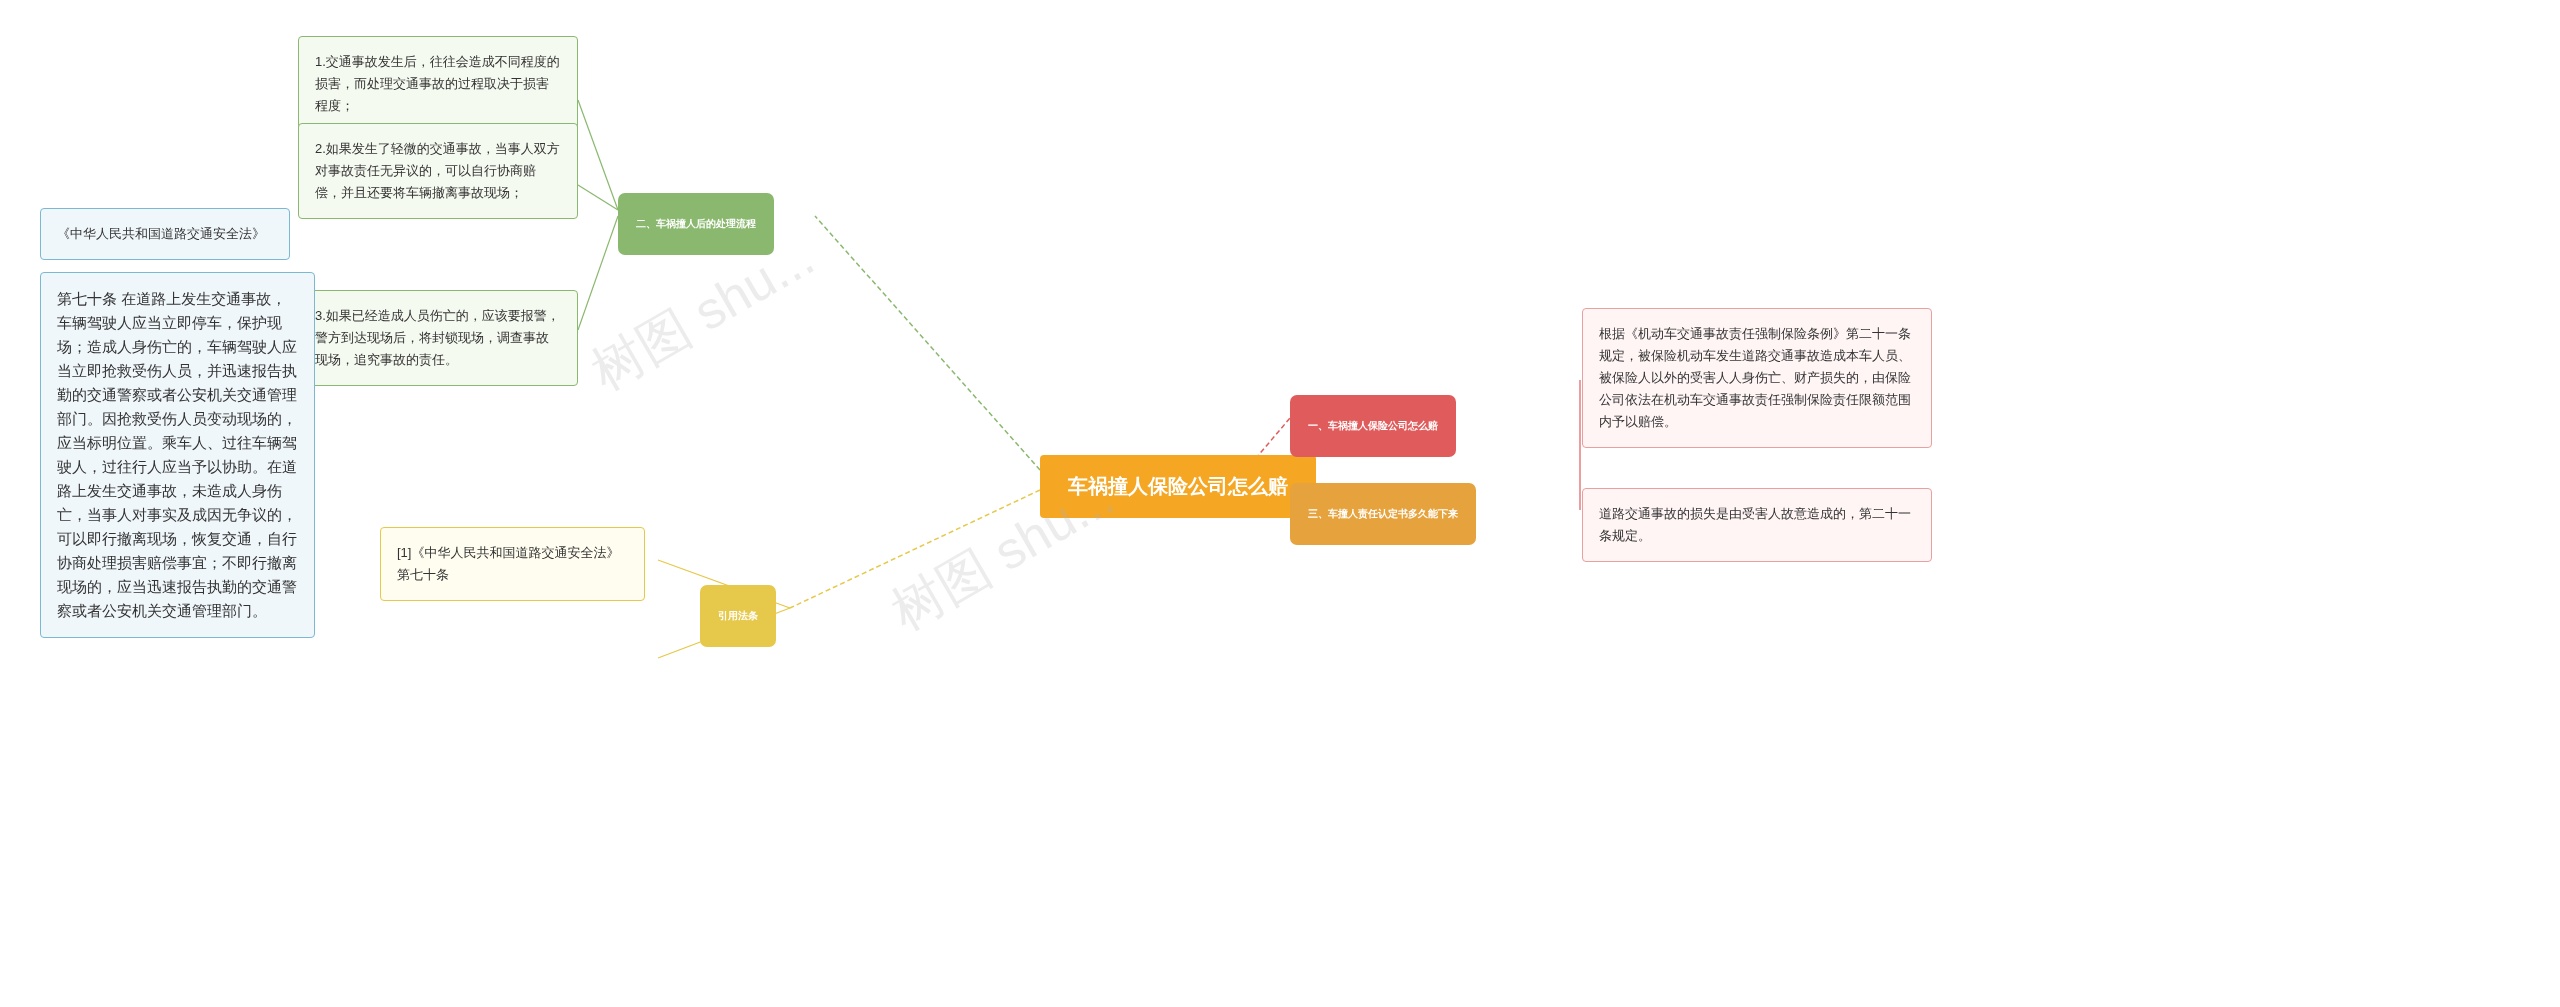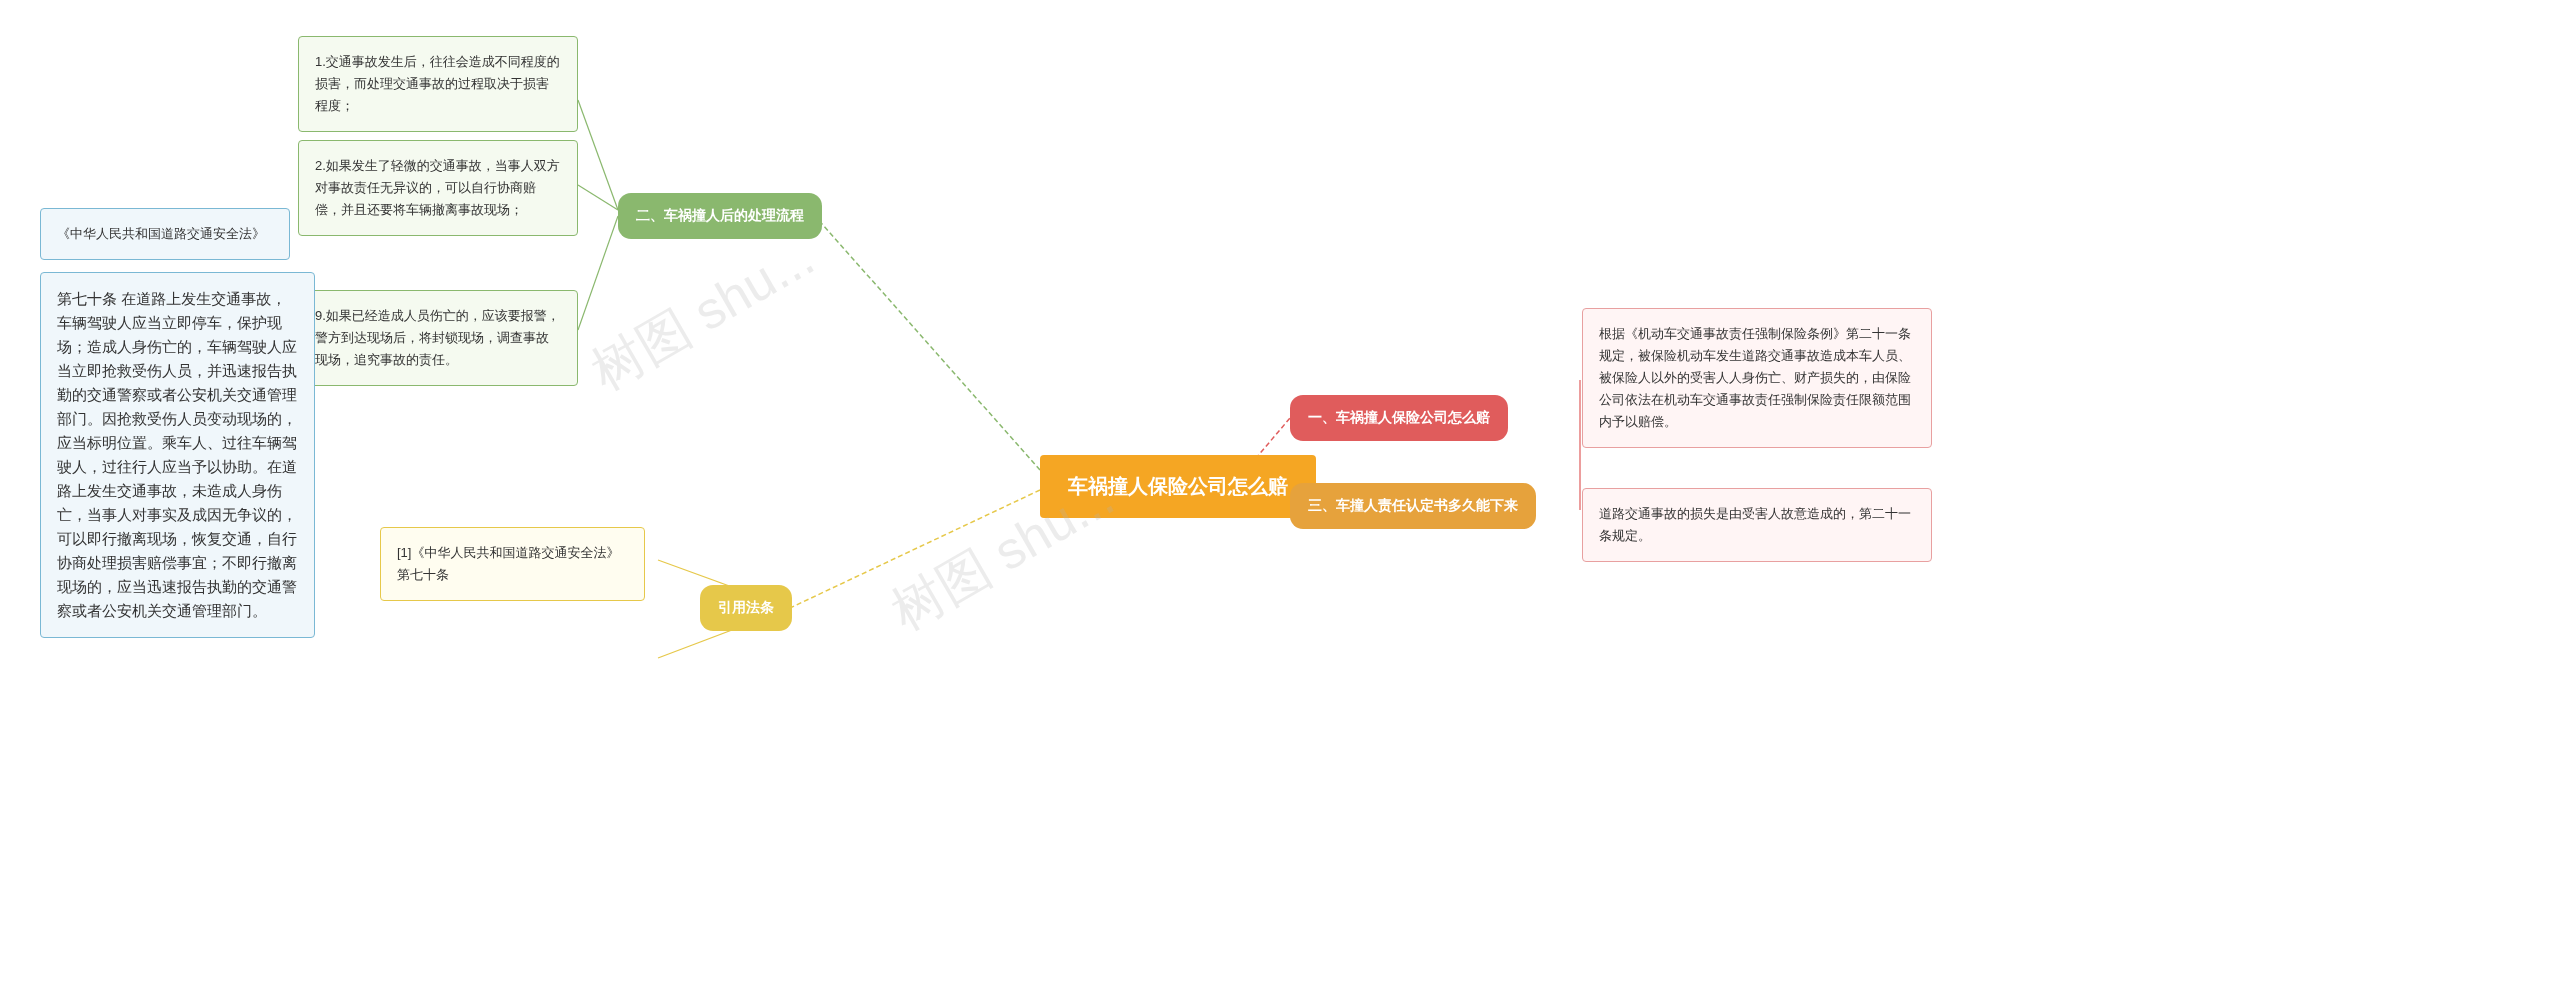--- a/index.html
+++ b/index.html
@@ -40,25 +40,25 @@
       font-weight: bold;
       border-radius: 4px;
       text-align: center;
       white-space: nowrap;
       z-index: 10;
     }
 
     
     .branch-node {
       position: absolute;
-      padding: 14px 18px;
-      font-size: 14px;
+      padding: 24px 18px;
+      font-size: 10px;
       font-weight: bold;
       color: #fff;
-      border-radius: 13px;
+      border-radius: 7px;
       text-align: center;
       white-space: nowrap;
       z-index: 10;
     }
 
     
     .content-box {
       position: absolute;
       border: 1.5px solid;
       padding: 14px 16px;
@@ -139,23 +139,23 @@
   <div class="branch-node" style="top:193px;left:618px;background:#8ab86e;">二、车祸撞人后的处理流程</div>
 
   <div class="branch-node" style="top:395px;left:1290px;background:#e05c5c;">一、车祸撞人保险公司怎么赔</div>
 
   <div class="branch-node" style="top:483px;left:1290px;background:#e6a23c;">三、车撞人责任认定书多久能下来</div>
 
   <div class="branch-node" style="top:585px;left:700px;background:#e6c84a;color:#fff;">引用法条</div>
 
   <div class="content-box green" style="top:36px;left:298px;width:280px;">1.交通事故发生后，往往会造成不同程度的损害，而处理交通事故的过程取决于损害程度；</div>
 
-  <div class="content-box green" style="top:140px;left:298px;width:280px;">2.如果发生了轻微的交通事故，当事人双方对事故责任无异议的，可以自行协商赔偿，并且还要将车辆撤离事故现场；</div>
+  <div class="content-box green" style="top:123px;left:298px;width:280px;">2.如果发生了轻微的交通事故，当事人双方对事故责任无异议的，可以自行协商赔偿，并且还要将车辆撤离事故现场；</div>
 
-  <div class="content-box green" style="top:290px;left:298px;width:280px;">9.如果已经造成人员伤亡的，应该要报警，警方到达现场后，将封锁现场，调查事故现场，追究事故的责任。</div>
+  <div class="content-box green" style="top:290px;left:298px;width:280px;">3.如果已经造成人员伤亡的，应该要报警，警方到达现场后，将封锁现场，调查事故现场，追究事故的责任。</div>
 
   <div class="content-box blue-gray" style="top:208px;left:40px;width:250px;font-size:13px;">《中华人民共和国道路交通安全法》</div>
 
   <div class="content-box blue-gray" style="top:272px;left:40px;width:275px;font-size:15px;line-height:1.6;">第七十条  在道路上发生交通事故，车辆驾驶人应当立即停车，保护现场；造成人身伤亡的，车辆驾驶人应当立即抢救受伤人员，并迅速报告执勤的交通警察或者公安机关交通管理部门。因抢救受伤人员变动现场的，应当标明位置。乘车人、过往车辆驾驶人，过往行人应当予以协助。在道路上发生交通事故，未造成人身伤亡，当事人对事实及成因无争议的，可以即行撤离现场，恢复交通，自行协商处理损害赔偿事宜；不即行撤离现场的，应当迅速报告执勤的交通警察或者公安机关交通管理部门。</div>
 
   <div class="content-box pink" style="top:308px;left:1582px;width:350px;">根据《机动车交通事故责任强制保险条例》第二十一条规定，被保险机动车发生道路交通事故造成本车人员、被保险人以外的受害人人身伤亡、财产损失的，由保险公司依法在机动车交通事故责任强制保险责任限额范围内予以赔偿。</div>
 
   <div class="content-box pink" style="top:488px;left:1582px;width:350px;">道路交通事故的损失是由受害人故意造成的，第二十一条规定。</div>
 
   <div class="content-box yellow" style="top:527px;left:380px;width:265px;">[1]《中华人民共和国道路交通安全法》 第七十条</div>

